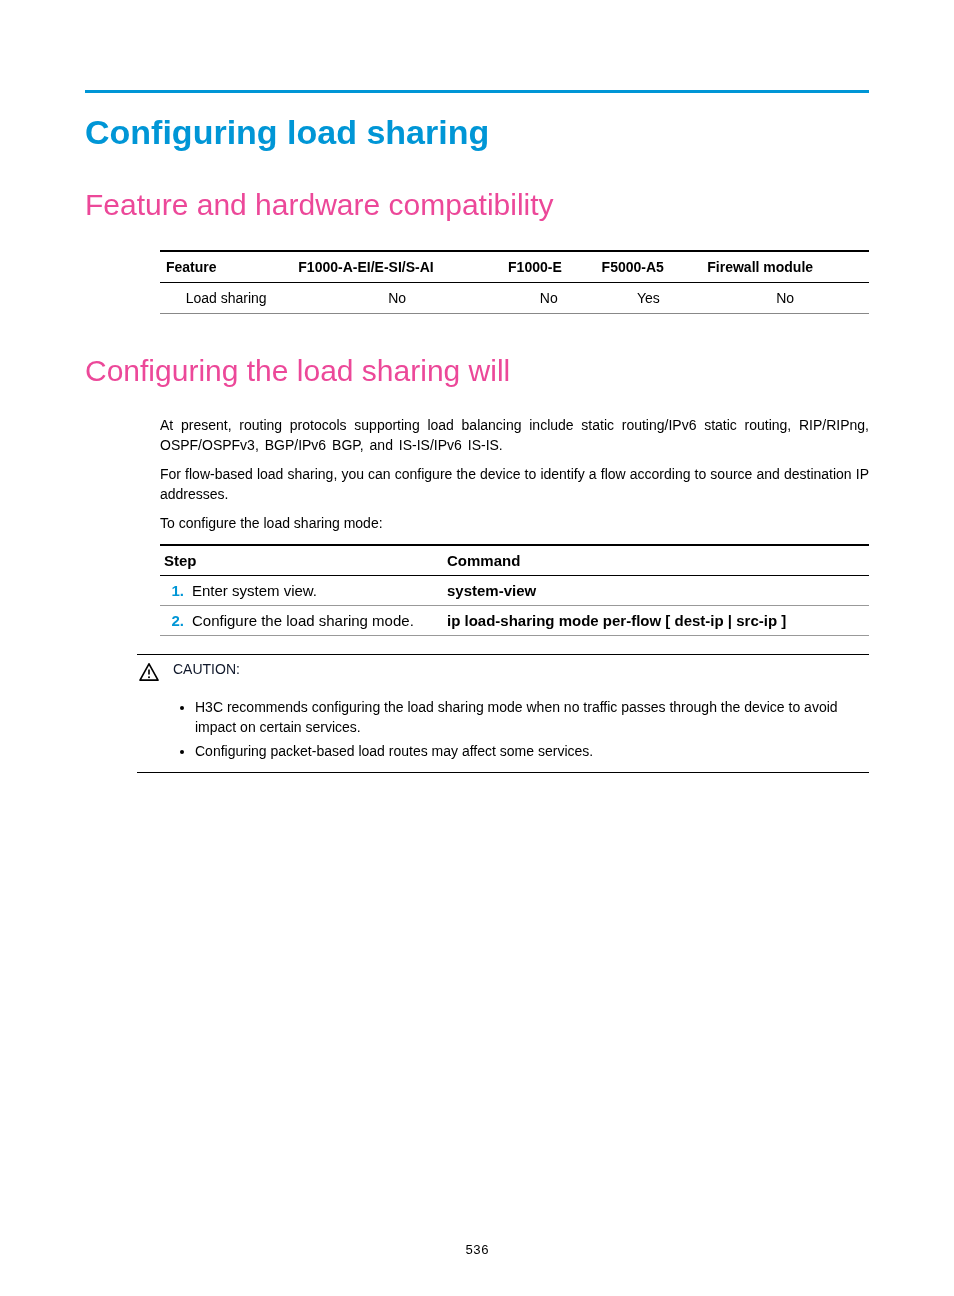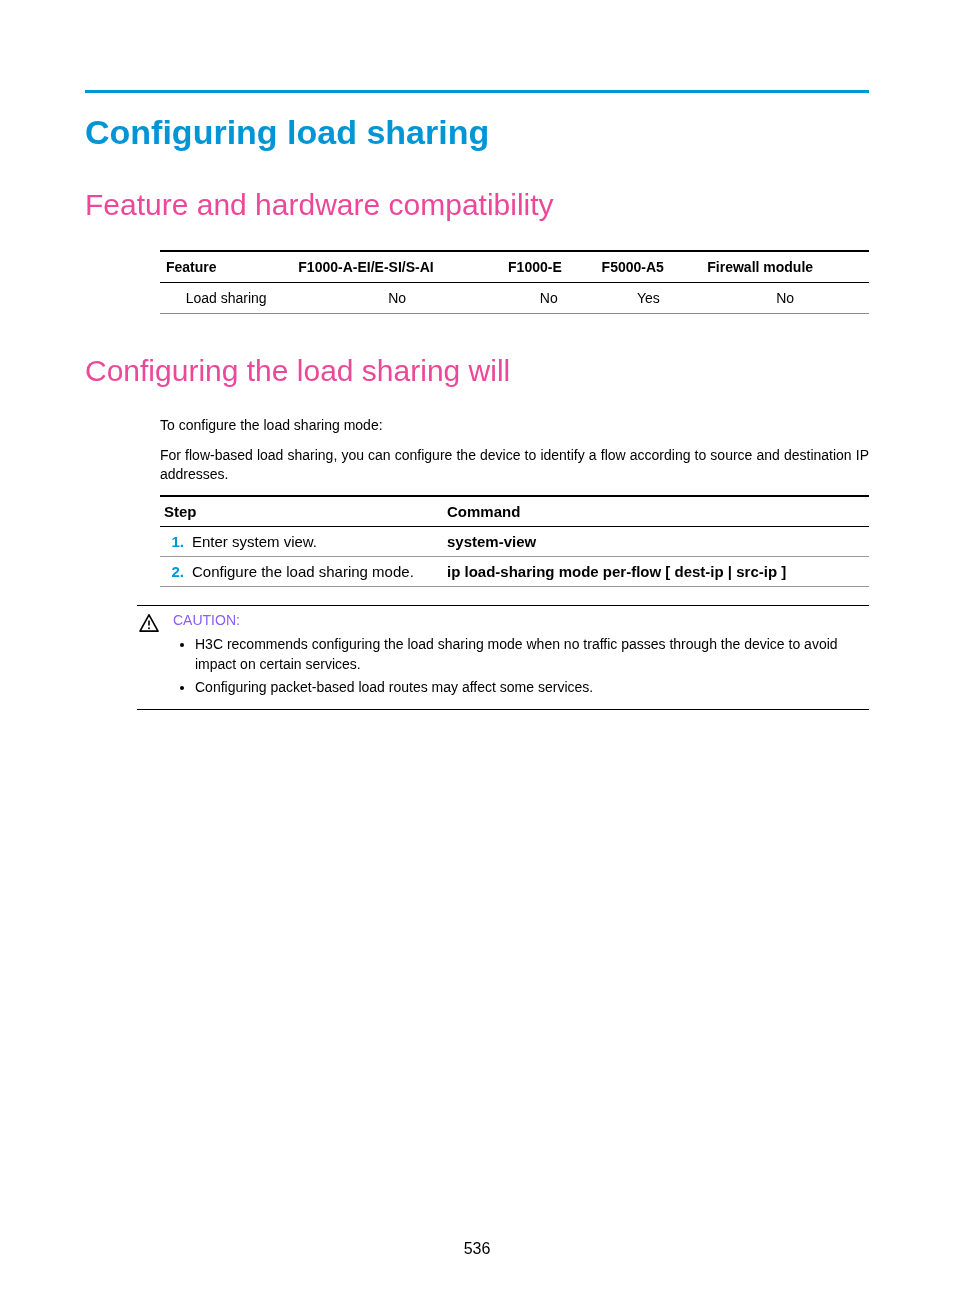--- a/index.html
+++ b/index.html
@@ -121,41 +121,42 @@
       padding-top: 2px;
     }
     .caution-icon svg {
       width: 20px;
       height: 18px;
     }
     .caution-body {
       flex: 1;
     }
     .caution-label {
-      color: #8b5cf6;
-      font-size: 14px;
-      margin-bottom: 6px;
+      color: #0f172a;
+      font-size: 14px;
+      margin-bottom: 20px;
     }
     .caution-list {
       list-style: disc;
       padding-left: 22px;
       font-size: 14px;
       line-height: 1.45;
     }
     .caution-list li {
       margin-bottom: 3px;
     }
 
     .page-number {
       position: absolute;
       bottom: 38px;
       left: 0;
       width: 100%;
       text-align: center;
-      font-size: 16px;
+      font-size: 13px;
+      font-family: Liberation Mono, monospace;
     }
   </style>
 </head>
 <body>
 
 <div class="top-rule"></div>
 
 <h1 class="title-h1">Configuring load sharing</h1>
 
 <h2 class="title-h2">Feature and hardware compatibility</h2>
@@ -179,22 +180,23 @@
         <td>Yes</td>
         <td>No</td>
       </tr>
     </tbody>
   </table>
 </div>
 
 <h2 class="title-h2">Configuring the load sharing will</h2>
 
 <div class="content-indent">
+  <p class="para para-wide" style="word-spacing:2px;">At present, routing protocols supporting load balancing include static routing/IPv6 static routing, RIP/RIPng, OSPF/OSPFv3, BGP/IPv6 BGP, and IS-IS/IPv6 IS-IS.</p>
+  <p class="para">For flow-based load sharing, you can configure the device to identify a flow according to source and destination IP addresses.</p>
   <p class="para" style="text-align:left;">To configure the load sharing mode:</p>
-  <p class="para">For flow-based load sharing, you can configure the device to identify a flow according to source and destination IP addresses.</p>
 
   <table class="steps">
     <thead>
       <tr>
         <th colspan="2">Step</th>
         <th>Command</th>
       </tr>
     </thead>
     <tbody>
       <tr>

